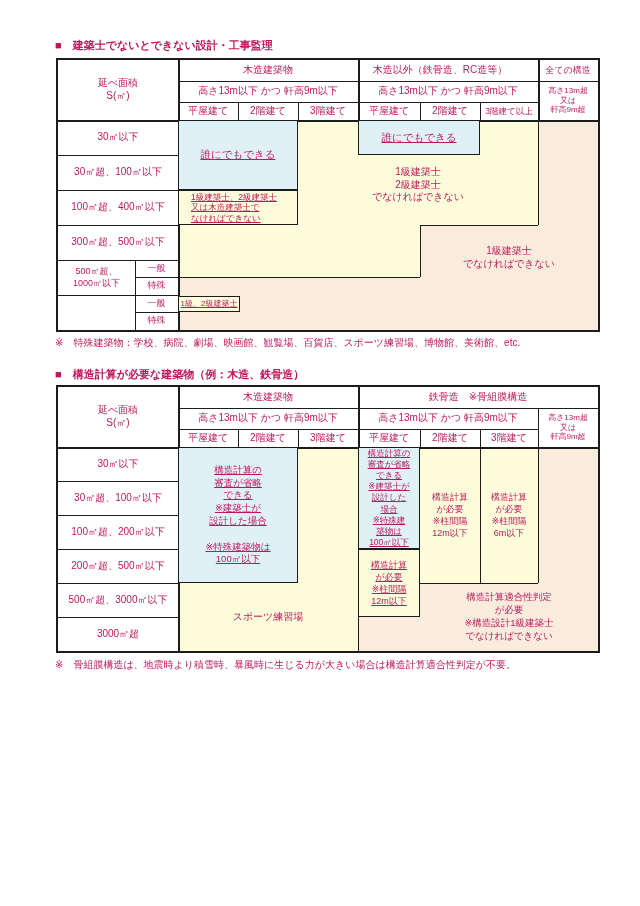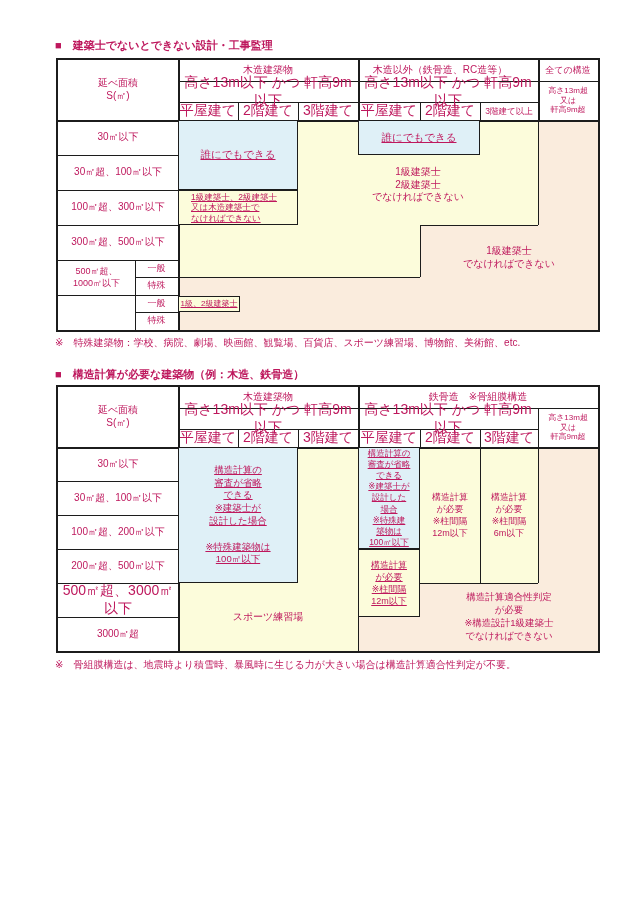--- a/index.html
+++ b/index.html
@@ -10,21 +10,21 @@
   .note{position:absolute;font-size:10px;white-space:nowrap;}
   .hl{position:absolute;background:#1c1c1c;height:1px;}
   .vl{position:absolute;background:#1c1c1c;width:1px;}
   .hl2{height:2px;}
   .vl2{width:2px;}
   .z{position:absolute;}
   .zb{position:absolute;border:1px solid #1c1c1c;box-sizing:border-box;text-decoration:underline;}
   .cell,.txt,.zb{display:flex;align-items:center;justify-content:center;
         text-align:center;white-space:pre-line;line-height:1.28;}
   .txt{position:absolute;}
-  .cell{position:absolute;font-size:14px;}
+  .cell{position:absolute;font-size:10px;}
   .f8{font-size:8px;}  .f85{font-size:8.5px;} .f9{font-size:9px;}
   .f10{font-size:10px;} .f105{font-size:10.5px;}
   .left{justify-content:flex-start;text-align:left;padding-left:3px;}
 </style>
 </head>
 <body>
 
 <div id="page">
 
   <div class="ttl" style="left:55px;top:38px;">■　建築士でないとできない設計・工事監理</div>
@@ -75,21 +75,21 @@
 軒高9m超</div>
     <div class="cell" style="left:120px;top:42px;width:60px;height:18px;">平屋建て</div>
     <div class="cell" style="left:180px;top:42px;width:60px;height:18px;">2階建て</div>
     <div class="cell" style="left:240px;top:42px;width:60px;height:18px;">3階建て</div>
     <div class="cell" style="left:300px;top:42px;width:62px;height:18px;">平屋建て</div>
     <div class="cell" style="left:362px;top:42px;width:60px;height:18px;">2階建て</div>
     <div class="cell f85" style="left:422px;top:42px;width:58px;height:18px;">3階建て以上</div>
 
     <div class="cell f10" style="left:0;top:60px;width:120px;height:35px;">30㎡以下</div>
     <div class="cell f10" style="left:0;top:95px;width:120px;height:35px;">30㎡超、100㎡以下</div>
-    <div class="cell f10" style="left:0;top:130px;width:120px;height:35px;">100㎡超、300㎡以下</div>
+    <div class="cell f10" style="left:0;top:130px;width:120px;height:35px;">100㎡超、400㎡以下</div>
     <div class="cell f10" style="left:0;top:165px;width:120px;height:35px;">300㎡超、500㎡以下</div>
     <div class="cell f9" style="left:0;top:200px;width:77px;height:35px;">500㎡超、
 1000㎡以下</div>
     <div class="cell f9" style="left:77px;top:200px;width:43px;height:17px;">一般</div>
     <div class="cell f9" style="left:77px;top:217px;width:43px;height:18px;">特殊</div>
     <div class="cell f9" style="left:77px;top:235px;width:43px;height:17px;">一般</div>
     <div class="cell f9" style="left:77px;top:252px;width:43px;height:18px;">特殊</div>
 
     <div class="zb f105" style="left: 120px; top: 60px; width: 120px; height: 70px; background: rgb(223, 240, 247);">誰にでもできる</div>
     <div class="zb f85 left" style="left: 120px; top: 130px; width: 120px; height: 35px; line-height: 1.25; background: rgb(252, 252, 219); padding-left: 12px;">1級建築士、2級建築士

